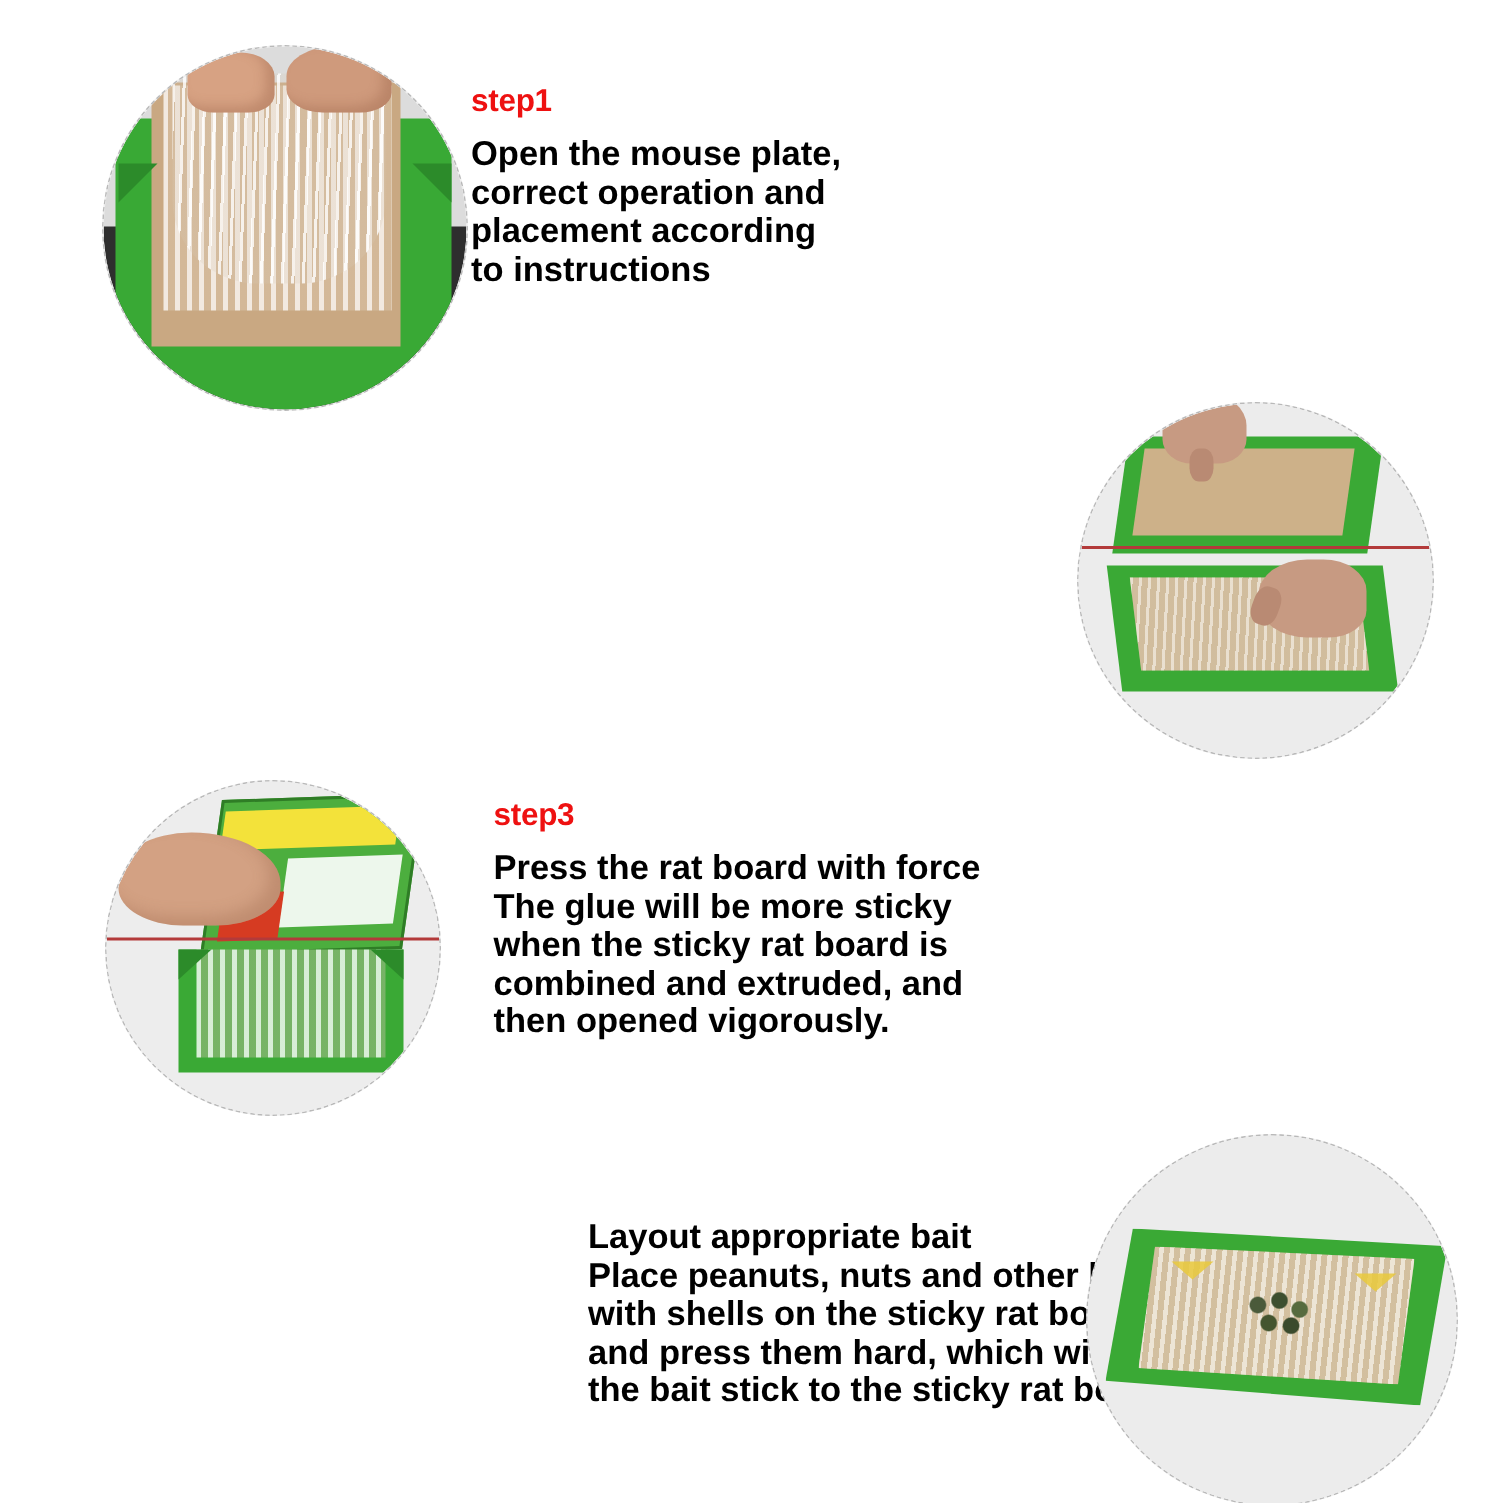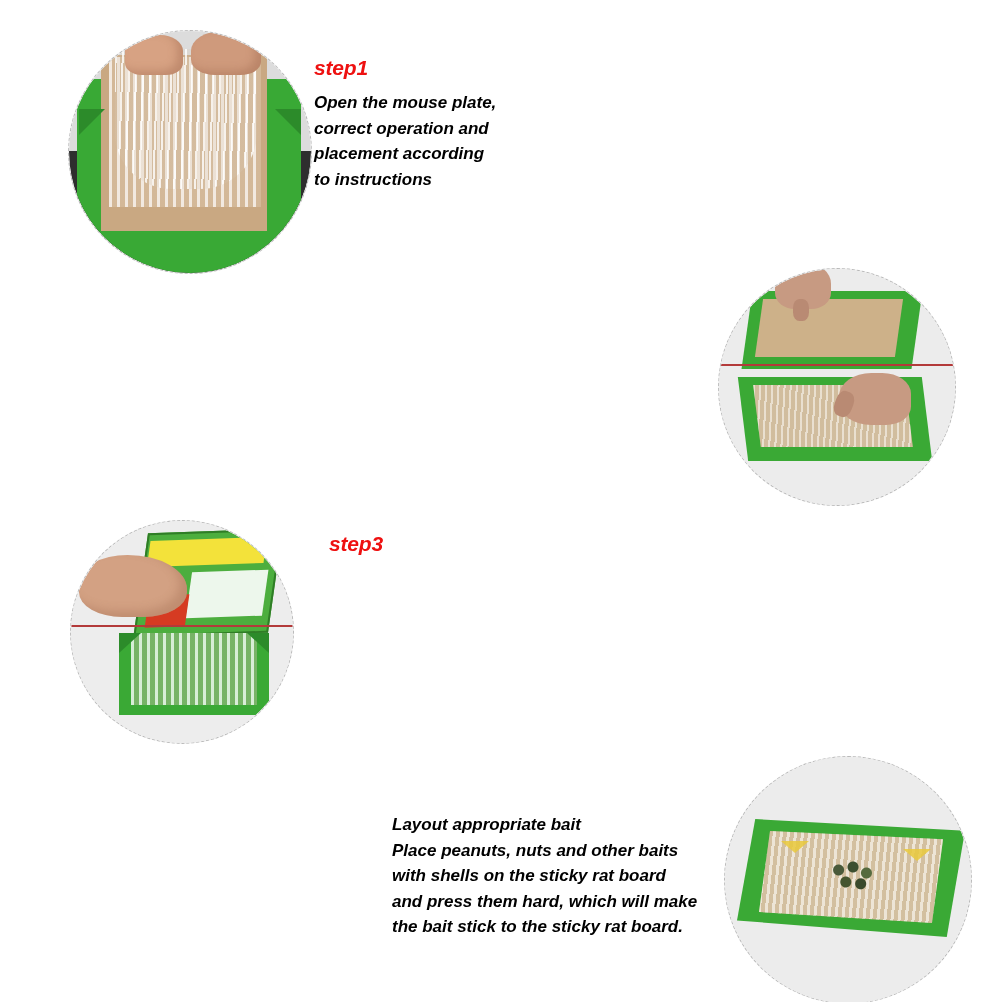--- a/index.html
+++ b/index.html
@@ -10,39 +10,38 @@
   body {
     width: 1002px;
     height: 1002px;
     position: relative;
     font-family: "Liberation Sans", sans-serif;
     overflow: hidden;
   }
   .sheet {
     position: absolute;
     inset: 0;
-    font-style: italic;
   }
 
   
   .step-block {
     position: absolute;
   }
   .step-label {
     color: #ee1111;
     font-weight: bold;
     font-size: 21px;
     letter-spacing: -0.2px;
     margin: 0 0 10px 0;
     font-family: "Liberation Sans", sans-serif;
   }
   .step-text {
     color: #000000;
     font-weight: bold;
-    font-size: 17px;
+    font-size: 23px;
     line-height: 25.5px;
     margin: 0;
     font-family: "Liberation Sans", sans-serif;
     white-space: pre-line;
   }
 
   
   .photo {
     position: absolute;
     border-radius: 50%;
@@ -251,20 +250,25 @@
       <div class="p3-hand"></div>
       <div class="p3-board"></div>
       <div class="p3-board-in"></div>
       <div class="p3-c1"></div>
       <div class="p3-c2"></div>
     </div>
   </div>
 
   <div class="step-block" style="left:329px; top:532px; width:420px;">
     <p class="step-label">step3</p>
+    <p class="step-text">Press the rat board with force
+The glue will be more sticky
+when the sticky rat board is
+combined and extruded, and
+then opened vigorously.</p>
   </div>
 
   <div class="step-block" style="left:392px; top:812px; width:430px;">
     <p class="step-text">Layout appropriate bait
 Place peanuts, nuts and other baits
 with shells on the sticky rat board
 and press them hard, which will make
 the bait stick to the sticky rat board.</p>
   </div>
 

